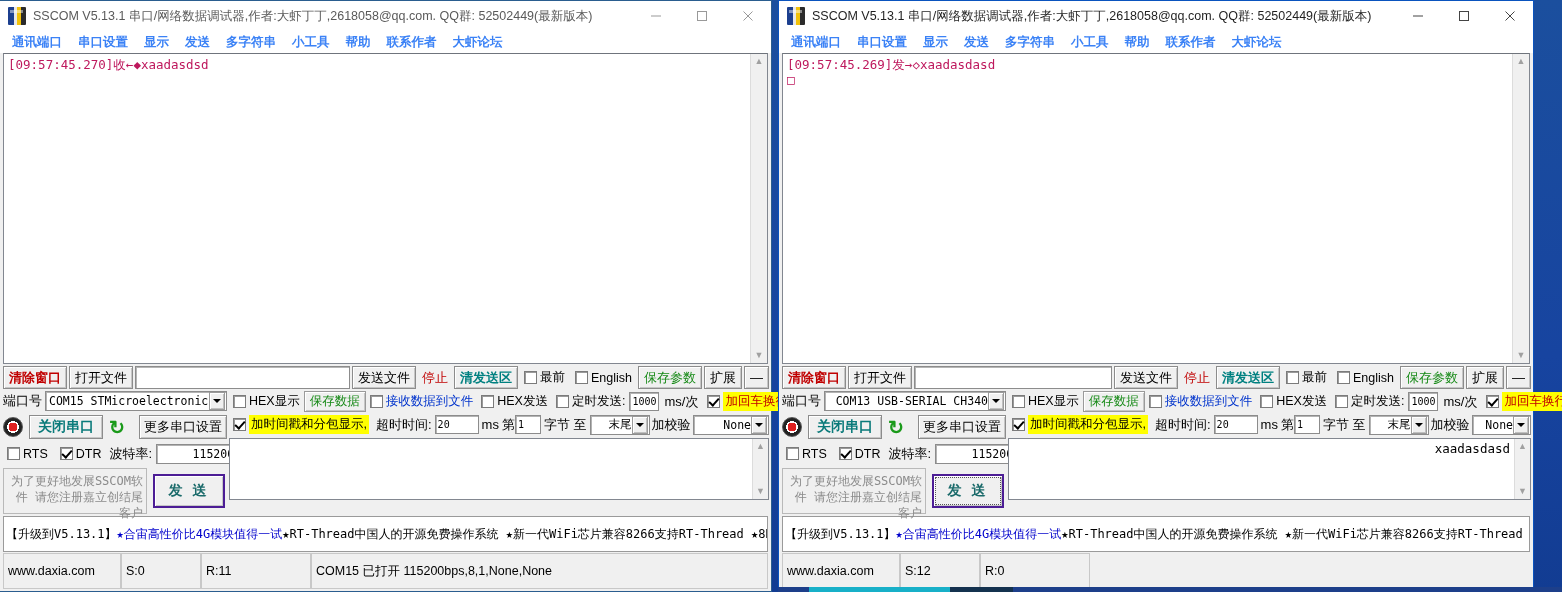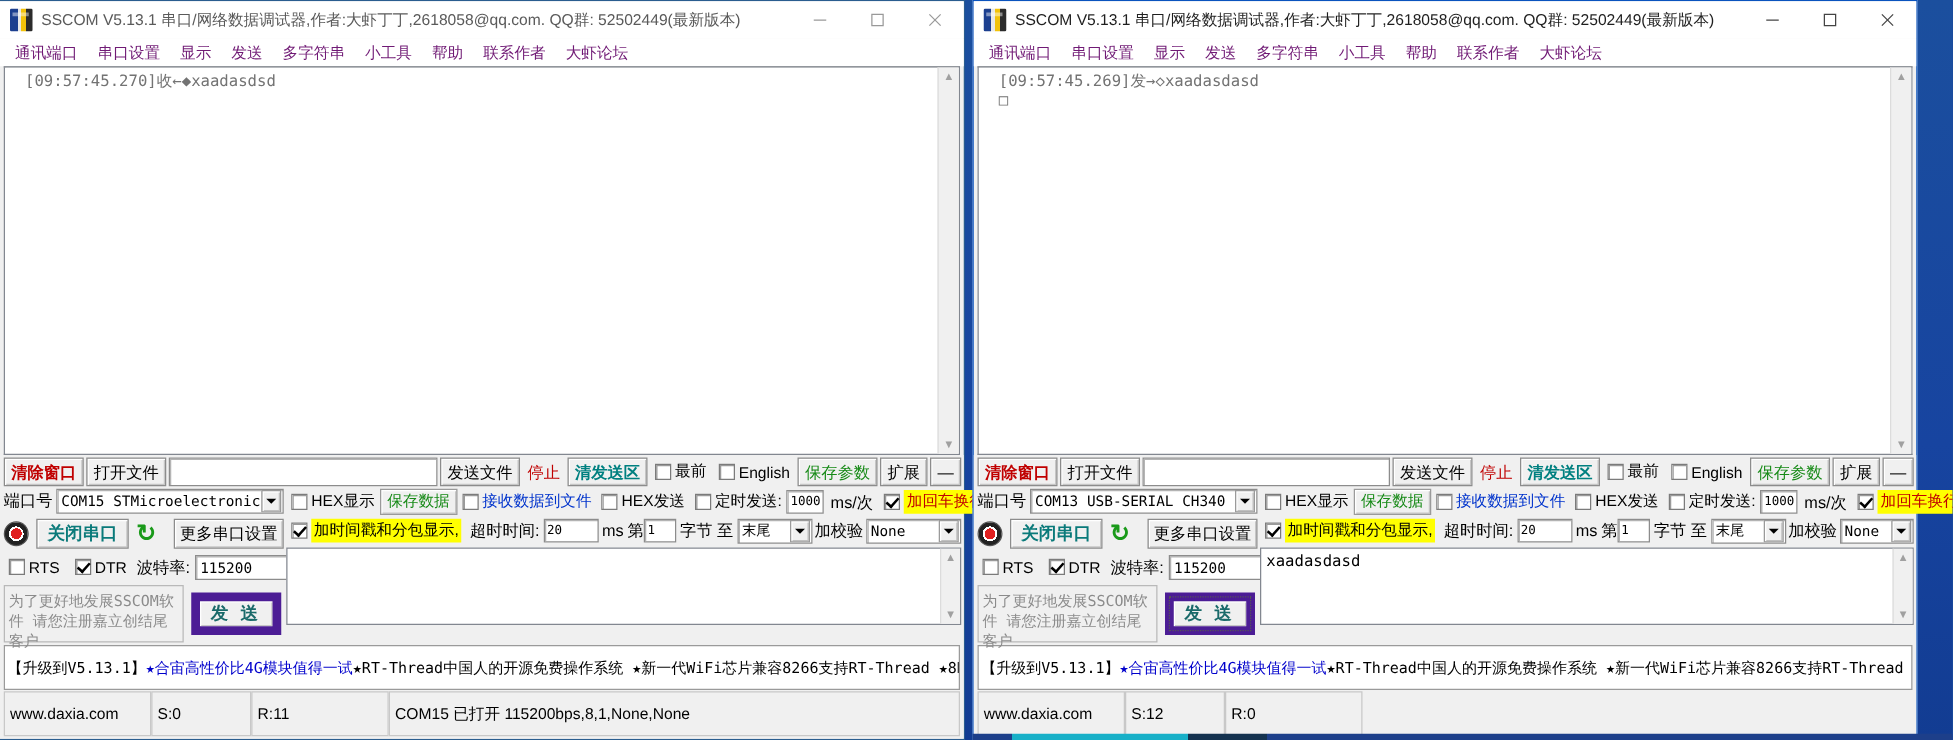--- a/index.html
+++ b/index.html
@@ -57,33 +57,33 @@
   }
   .window.left .wbtn { color: #999; }
   .wbtn svg { display:block; }
 
   
   .menubar {
     height: 22px; background: #ffffff; display: flex; align-items: center;
     padding-left: 4px; flex: 0 0 22px; gap: 0px;
   }
   .menuitem {
-    font-size: 12.5px; color: #701a75; padding: 1px 8px; white-space: nowrap;
+    font-size: 12.5px; color: #3b82f6; padding: 1px 8px; white-space: nowrap; font-weight: bold;
   }
 
   
   .termwrap {
     position: relative; flex: 1 1 auto; margin: 0 3px 0 3px;
     background: #ffffff; border: 1px solid #828790; border-top-color:#6f747c;
     display: flex; min-height: 0;
   }
   .term {
     flex: 1 1 auto; overflow: hidden;
     font-family: "DejaVu Sans Mono", "Liberation Mono", monospace;
-    font-size: 12.5px; color: #737373; padding: 3px 16px; line-height: 15px;
+    font-size: 12.5px; color: #be185d; padding: 3px 4px; line-height: 15px;
     white-space: pre;
   }
   .vscroll {
     flex: 0 0 17px; width: 17px; background: #f0f0f0;
     border-left: 1px solid #dcdcdc;
     display: flex; flex-direction: column; justify-content: space-between;
     align-items: center;
   }
   .vscroll .arrow { font-size: 9px; color: #a0a0a0; line-height: 1; padding: 3px 0; }
 
@@ -117,21 +117,21 @@
     box-shadow: inset 1px 1px 0 #9a9a9a;
     position: relative; flex: 0 0 13px;
   }
   .cb.checked::after {
     content: ""; position: absolute; left: 3px; top: 0px;
     width: 4px; height: 8px; border: solid #000; border-width: 0 2px 2px 0;
     transform: rotate(42deg);
   }
 
   
-  .row2 { display: flex; align-items: flex-start; padding: 0 2px 0 3px; gap: 2px; }
+  .row2 { display: flex; align-items: flex-start; padding: 0 2px 0 3px; gap: 2px; text-align: right; }
   .leftcol { width: 224px; flex: 0 0 224px; }
   .rightcol { flex: 1 1 auto; display: flex; flex-direction: column; min-width: 0; }
 
   .portrow { display: flex; align-items: center; gap: 3px; height: 21px; }
   .lbl { font-size: 13px; color: #000; white-space: nowrap; }
   .combo {
     flex: 1 1 auto; height: 20px; background: #fff; border: 1px solid #8c8c8c;
     box-shadow: inset 1px 1px 0 #b3b3b3;
     display: flex; align-items: center; position: relative; min-width: 0;
   }
@@ -171,21 +171,21 @@
   .baudcombo { width: 96px; flex: 0 0 96px; }
 
   .noterow { display: flex; align-items: stretch; margin-top: 4px; height: 46px; gap: 6px; }
   .notebox {
     flex: 1 1 auto; border: 1px solid #b9b9b9; background: #f0f0f0;
     font-size: 12px; color: #8b8b8b; line-height: 16px; padding: 4px 3px;
     font-family: "DejaVu Sans Mono","Liberation Mono",monospace;
   }
   .sendbtn {
     width: 72px; flex: 0 0 72px; background: #f0f0f0;
-    border: 7px solid #4c1d95;
+    border: 2px solid #4c1d95;
     box-shadow: inset 1px 1px 0 #ffffff, inset -1px -1px 0 #c6c6c6;
     display: flex; align-items: center; justify-content: center;
     font-size: 14px; color: #1a6a6a; font-weight: 700; letter-spacing: 3px;
     margin: 6px 2px 6px 0; height: 34px;
   }
   .sendbtn.focused { outline: 1px dotted #555; outline-offset: -4px; }
 
   
   .optrow { display: flex; align-items: center; height: 23px; gap: 0; }
   .hl-yellow { background: #ffff00; padding: 1px 2px; }

